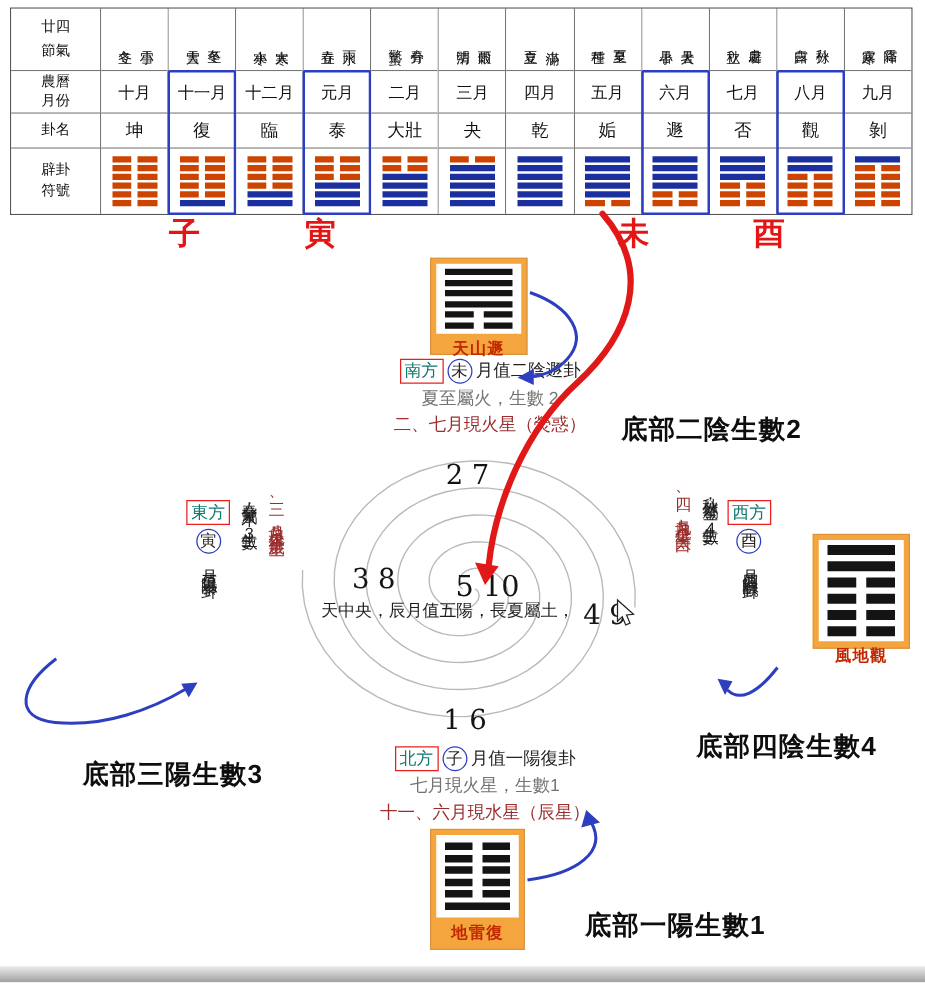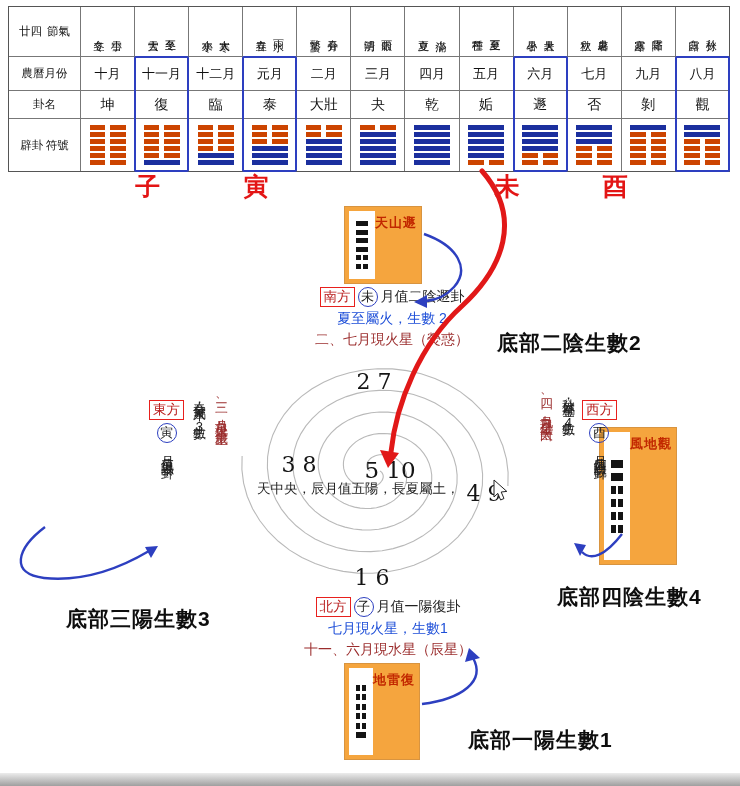--- a/index.html
+++ b/index.html
@@ -11,36 +11,36 @@
   .gua-table{position:absolute;left:8px;top:6px;width:722px;height:166px;display:flex;
              border:1px solid #555;background:#fff;z-index:3}
   .col{flex:1;display:flex;flex-direction:column;border-right:1px solid #777;min-width:0}
   .col:last-child{border-right:none}
   .header-col{flex:0 0 72px}
   .cell{display:flex;align-items:center;justify-content:center;border-bottom:1px solid #777;background:#fff}
   .terms-cell{height:50px;gap:5px}
   .month-cell{height:34px;font-size:13px}
   .gua-cell{height:28px;font-size:14px}
   .sym-cell{height:52px;flex-direction:column;gap:2.5px;border-bottom:none}
-  .hcell{flex-direction:row;font-size:11.5px;line-height:1.25;text-align:center}
+  .hcell{flex-direction:column;font-size:11.5px;line-height:1.25;text-align:center}
   .lower{position:relative;display:flex;flex-direction:column;flex:1}
   .lower.hl::after{content:"";position:absolute;inset:-1px;border:2.5px solid var(--highlight_box,#2d3fc0);
                    border-radius:2px;pointer-events:none}
   .vterm{writing-mode:vertical-rl;text-orientation:upright;font-size:11px;line-height:1.12;letter-spacing:1px}
   .hline{width:36px}
   .hline{height:4.5px}
   .hline.yang{background:var(--yang,#1b2f9e)}
   .hline.yin{display:flex;justify-content:space-between}
   .hline.yin .seg{width:43%;height:100%;background:var(--yin,#cc4400)}
 
   .branch{position:absolute;top:170px;font-family:"DejaVu Serif",serif;font-weight:bold;
           font-size:25px;color:var(--branch_red,#e31515);z-index:3}
 
   
-  .card{position:absolute;background:var(--card_bg,#f5a53e);display:flex;flex-direction:row;
+  .card{position:absolute;background:var(--card_bg,#f5a53e);display:flex;flex-direction:column;
         padding:5px;z-index:2;box-shadow:inset 0 0 0 1px #d89440}
   .card-face{background:#fff;flex:1;display:flex;flex-direction:column;justify-content:center;padding:4px 7px}
   .card-label{text-align:center;color:var(--card_label_red,#c22800);font-weight:bold;font-size:13px;
               padding-top:3px;letter-spacing:1px}
   .cl{width:100%}
   .cl.yang{background:#141414}
   .cl.yin{display:flex;justify-content:space-between}
   .cl .seg{width:43%;height:100%;background:#141414}
   .card-top .card-face,.card-bottom .card-face{gap:3.5px}
   .card-top .cl{height:5px}
@@ -49,23 +49,23 @@
   .card-left .cl,.card-right .cl{height:8px}
 
   
   .num{position:absolute;transform:translate(-50%,-50%);font-family:"DejaVu Serif",serif;
        font-size:22px;color:#141414;white-space:pre;z-index:2}
   .num-center{font-size:23px}
 
   
   .hblock{position:absolute;z-index:2;text-align:center}
   .l1{display:flex;align-items:center;justify-content:center;gap:3px;font-size:14px;color:#222}
-  .l2{font-size:14px;color:#1d4ed8;margin-top:3px}
+  .l2{font-size:14px;color:#737373;margin-top:3px}
   .l3{font-size:14px;color:var(--annotation_red,#9b2d2d);margin-top:3px}
-  .redbox{border:1.6px solid #e8201d;padding:0 3px;font-size:13.5px;color:#b91c1c;line-height:1.35}
+  .redbox{border:1.6px solid #e8201d;padding:0 3px;font-size:13.5px;color:#0f766e;line-height:1.35}
   .bluecircle{width:20px;height:20px;border:1.6px solid var(--arrow_blue,#2d3fc0);border-radius:50%;
               display:inline-flex;align-items:center;justify-content:center;font-size:13px;color:#222;flex:0 0 auto}
   .vblock{position:absolute;z-index:2;display:flex;gap:7px}
   .vtext{writing-mode:vertical-rl;text-orientation:upright;font-size:13px;letter-spacing:2px;line-height:1.15}
   .vblack{color:#1d1d1d}
   .vred{color:var(--annotation_red,#9b2d2d)}
   .vmain{display:flex;flex-direction:column;align-items:center;gap:3px}
   .east-main{margin-top:8px}
   .west-main{margin-top:12px}
   .centerblock{position:absolute;left:257px;top:480px;width:275px;font-size:13.5px;
@@ -365,53 +365,20 @@
             </div>
             <div class="hline yin">
               <div class="seg"></div>
               <div class="seg"></div>
             </div>
           </div>
         </div>
       </div>
       <div class="col month-col">
         <div class="cell terms-cell">
-          <div class="vterm">寒露</div>
-          <div class="vterm">霜降</div>
-        </div>
-        <div class="lower">
-          <div class="cell month-cell">九月</div>
-          <div class="cell gua-cell">剝</div>
-          <div class="cell sym-cell">
-            <div class="hline yang"></div>
-            <div class="hline yin">
-              <div class="seg"></div>
-              <div class="seg"></div>
-            </div>
-            <div class="hline yin">
-              <div class="seg"></div>
-              <div class="seg"></div>
-            </div>
-            <div class="hline yin">
-              <div class="seg"></div>
-              <div class="seg"></div>
-            </div>
-            <div class="hline yin">
-              <div class="seg"></div>
-              <div class="seg"></div>
-            </div>
-            <div class="hline yin">
-              <div class="seg"></div>
-              <div class="seg"></div>
-            </div>
-          </div>
-        </div>
-      </div>
-      <div class="col month-col">
-        <div class="cell terms-cell">
           <div class="vterm">白露</div>
           <div class="vterm">秋分</div>
         </div>
         <div class="lower hl">
           <div class="cell month-cell">八月</div>
           <div class="cell gua-cell">觀</div>
           <div class="cell sym-cell">
             <div class="hline yang"></div>
             <div class="hline yang"></div>
             <div class="hline yin">
@@ -426,40 +393,73 @@
               <div class="seg"></div>
               <div class="seg"></div>
             </div>
             <div class="hline yin">
               <div class="seg"></div>
               <div class="seg"></div>
             </div>
           </div>
         </div>
       </div>
+      <div class="col month-col">
+        <div class="cell terms-cell">
+          <div class="vterm">寒露</div>
+          <div class="vterm">霜降</div>
+        </div>
+        <div class="lower">
+          <div class="cell month-cell">九月</div>
+          <div class="cell gua-cell">剝</div>
+          <div class="cell sym-cell">
+            <div class="hline yang"></div>
+            <div class="hline yin">
+              <div class="seg"></div>
+              <div class="seg"></div>
+            </div>
+            <div class="hline yin">
+              <div class="seg"></div>
+              <div class="seg"></div>
+            </div>
+            <div class="hline yin">
+              <div class="seg"></div>
+              <div class="seg"></div>
+            </div>
+            <div class="hline yin">
+              <div class="seg"></div>
+              <div class="seg"></div>
+            </div>
+            <div class="hline yin">
+              <div class="seg"></div>
+              <div class="seg"></div>
+            </div>
+          </div>
+        </div>
+      </div>
     </div>
 
   <div class="card card-top" style="left:344px;top:206px;width:78px;height:78px">
     <div class="card-face">
         <div class="cl yang"></div>
         <div class="cl yang"></div>
         <div class="cl yang"></div>
         <div class="cl yang"></div>
         <div class="cl yin">
           <div class="seg"></div>
           <div class="seg"></div>
         </div>
         <div class="cl yin">
           <div class="seg"></div>
           <div class="seg"></div>
         </div>
       </div>
     <div class="card-label">天山遯</div>
   </div>
-  <div class="card card-right" style="left:599px;top:427px;width:78px;height:138px">
+  <div class="card card-right" style="left:650px;top:427px;width:78px;height:92px">
     <div class="card-face">
         <div class="cl yang"></div>
         <div class="cl yang"></div>
         <div class="cl yin">
           <div class="seg"></div>
           <div class="seg"></div>
         </div>
         <div class="cl yin">
           <div class="seg"></div>
           <div class="seg"></div>

